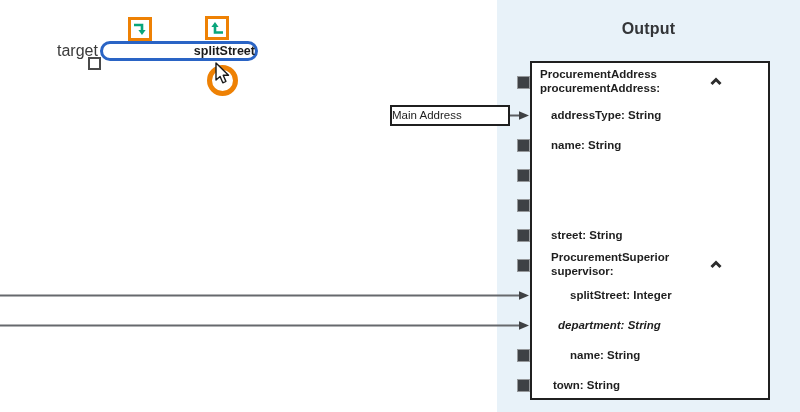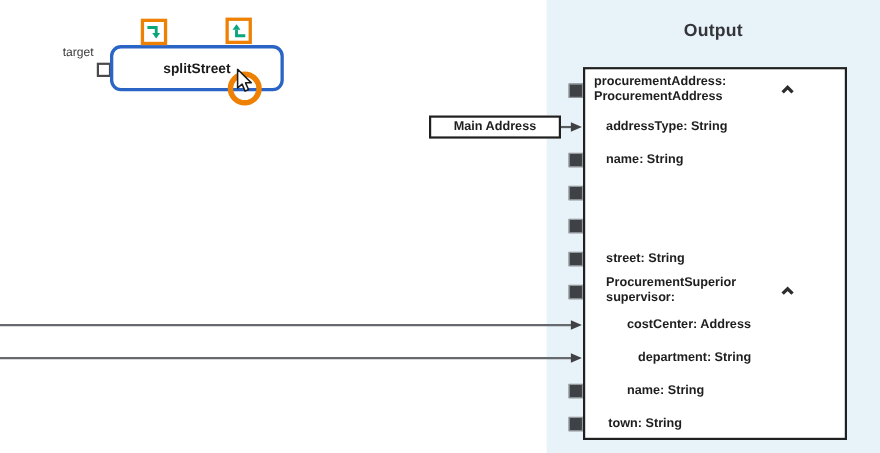--- a/index.html
+++ b/index.html
@@ -34,45 +34,45 @@
   .field-line { display: block; line-height: 14px; }
   .one-line { line-height: 18px; }
   .bullet {
     position: absolute; width: 13px; height: 13px;
     background: #3e4145; border: 1px solid #95989b;
   }
   .chevron { position: absolute; width: 14px; height: 14px; cursor: pointer; }
 
   
   #function-node {
-    left: 100px; top: 41px; width: 158px; height: 42px;
+    left: 100px; top: 41px; width: 158px; height: 20px;
     background: #ffffff;
     border: 3px solid #2a64c5; border-radius: 10px;
-    display: flex; align-items: center; justify-content: center;
+    display: flex; align-items: center; justify-content: flex-end;
   }
   #function-node-label { font-size: 12.5px; font-weight: bold; color: #1a1a1a; }
-  #target-label { left: 57px; top: 42px; font-size: 11px; color: #3a3a3a; }
+  #target-label { left: 57px; top: 42px; font-size: 16px; color: #3a3a3a; }
   #target-stub {
     left: 88px; top: 57px; width: 13px; height: 13px;
     background: #ffffff; border: 2px solid #4a4a4a;
   }
   .node-icon {
     position: absolute; width: 24px; height: 24px;
     background: #ffffff; border: 3px solid #ee8104;
     display: flex; align-items: center; justify-content: center;
   }
   #icon-into { left: 128px; top: 17px; }
   #icon-outof { left: 205px; top: 16px; }
 
   
   #mapping-label {
     left: 390px; top: 105px; width: 120px; height: 21px;
     background: #ffffff; border: 2px solid #1f1f1f;
-    text-align: center; line-height: 17px;
-    font-size: 11.5px; font-weight: bold; color: #1e1e1e;
+    text-align: left; line-height: 17px;
+    font-size: 11.5px; font-weight: normal; color: #1e1e1e;
   }
 
   
   #click-ring {
     left: 207px; top: 65px; width: 31px; height: 31px;
     border: 5px solid #ee8104; border-radius: 50%;
     background: transparent;
   }
   #cursor { left: 214px; top: 62px; }
 
@@ -90,44 +90,44 @@
   <path d="M529,295.5 L519,291.2 L519,299.8 Z" fill="#3f4144"></path>
   <line x1="0" y1="325.5" x2="521" y2="325.5" stroke="#66696d" stroke-width="2"></line>
   <path d="M529,325.5 L519,321.2 L519,329.8 Z" fill="#3f4144"></path>
 
   <line x1="510" y1="115.5" x2="521" y2="115.5" stroke="#5a5d60" stroke-width="2"></line>
   <path d="M529,115.5 L519,111.2 L519,119.8 Z" fill="#3f4144"></path>
 </svg>
 
 <div class="abs" id="output-box">
     <div class="field-row" style="left: 8px; top: 4px;">
+      <span class="field-line">ProcurementAddress</span>
       <span class="field-line">procurementAddress:</span>
-      <span class="field-line">ProcurementAddress</span>
     </div>
     <div class="bullet" style="left: -15px; top: 12.5px;"></div>
     <div class="chevron" style="left: 177px; top: 12px;"><svg width="14" height="14" viewBox="0 0 14 14">
         <path d="M2.5 9 L7 4.5 L11.5 9" stroke="#2c2c2c" stroke-width="3" fill="none" stroke-linejoin="miter"></path>
       </svg></div>
     <div class="field-row one-line" style="left: 19px; top: 43px;"><span>addressType: String</span></div>
     <div class="field-row one-line" style="left: 19px; top: 73px;"><span>name: String</span></div>
     <div class="bullet" style="left: -15px; top: 75.5px;"></div>
     <div class="bullet" style="left: -15px; top: 105.5px;"></div>
     <div class="bullet" style="left: -15px; top: 135.5px;"></div>
     <div class="field-row one-line" style="left: 19px; top: 163px;"><span>street: String</span></div>
     <div class="bullet" style="left: -15px; top: 165.5px;"></div>
     <div class="field-row" style="left: 19px; top: 187px;">
       <span class="field-line">ProcurementSuperior</span>
       <span class="field-line">supervisor:</span>
     </div>
     <div class="bullet" style="left: -15px; top: 195.5px;"></div>
     <div class="chevron" style="left: 177px; top: 195px;"><svg width="14" height="14" viewBox="0 0 14 14">
         <path d="M2.5 9 L7 4.5 L11.5 9" stroke="#2c2c2c" stroke-width="3" fill="none" stroke-linejoin="miter"></path>
       </svg></div>
-    <div class="field-row one-line" style="left: 38px; top: 223px;"><span>costCenter: Address</span></div>
-    <div class="field-row one-line" style="left: 48px; top: 253px;"><span>department: String</span></div>
+    <div class="field-row one-line" style="left: 38px; top: 223px;"><span>splitStreet: Integer</span></div>
+    <div class="field-row one-line" style="left: 26px; top: 253px; font-style: italic;"><span>department: String</span></div>
     <div class="field-row one-line" style="left: 38px; top: 283px;"><span>name: String</span></div>
     <div class="bullet" style="left: -15px; top: 285.5px;"></div>
     <div class="field-row one-line" style="left: 21px; top: 313px;"><span>town: String</span></div>
     <div class="bullet" style="left: -15px; top: 315.5px;"></div>
   </div>
 
 <div class="abs" id="target-label">target</div>
 <div class="abs" id="target-stub"></div>
 
 <div class="abs" id="function-node">

